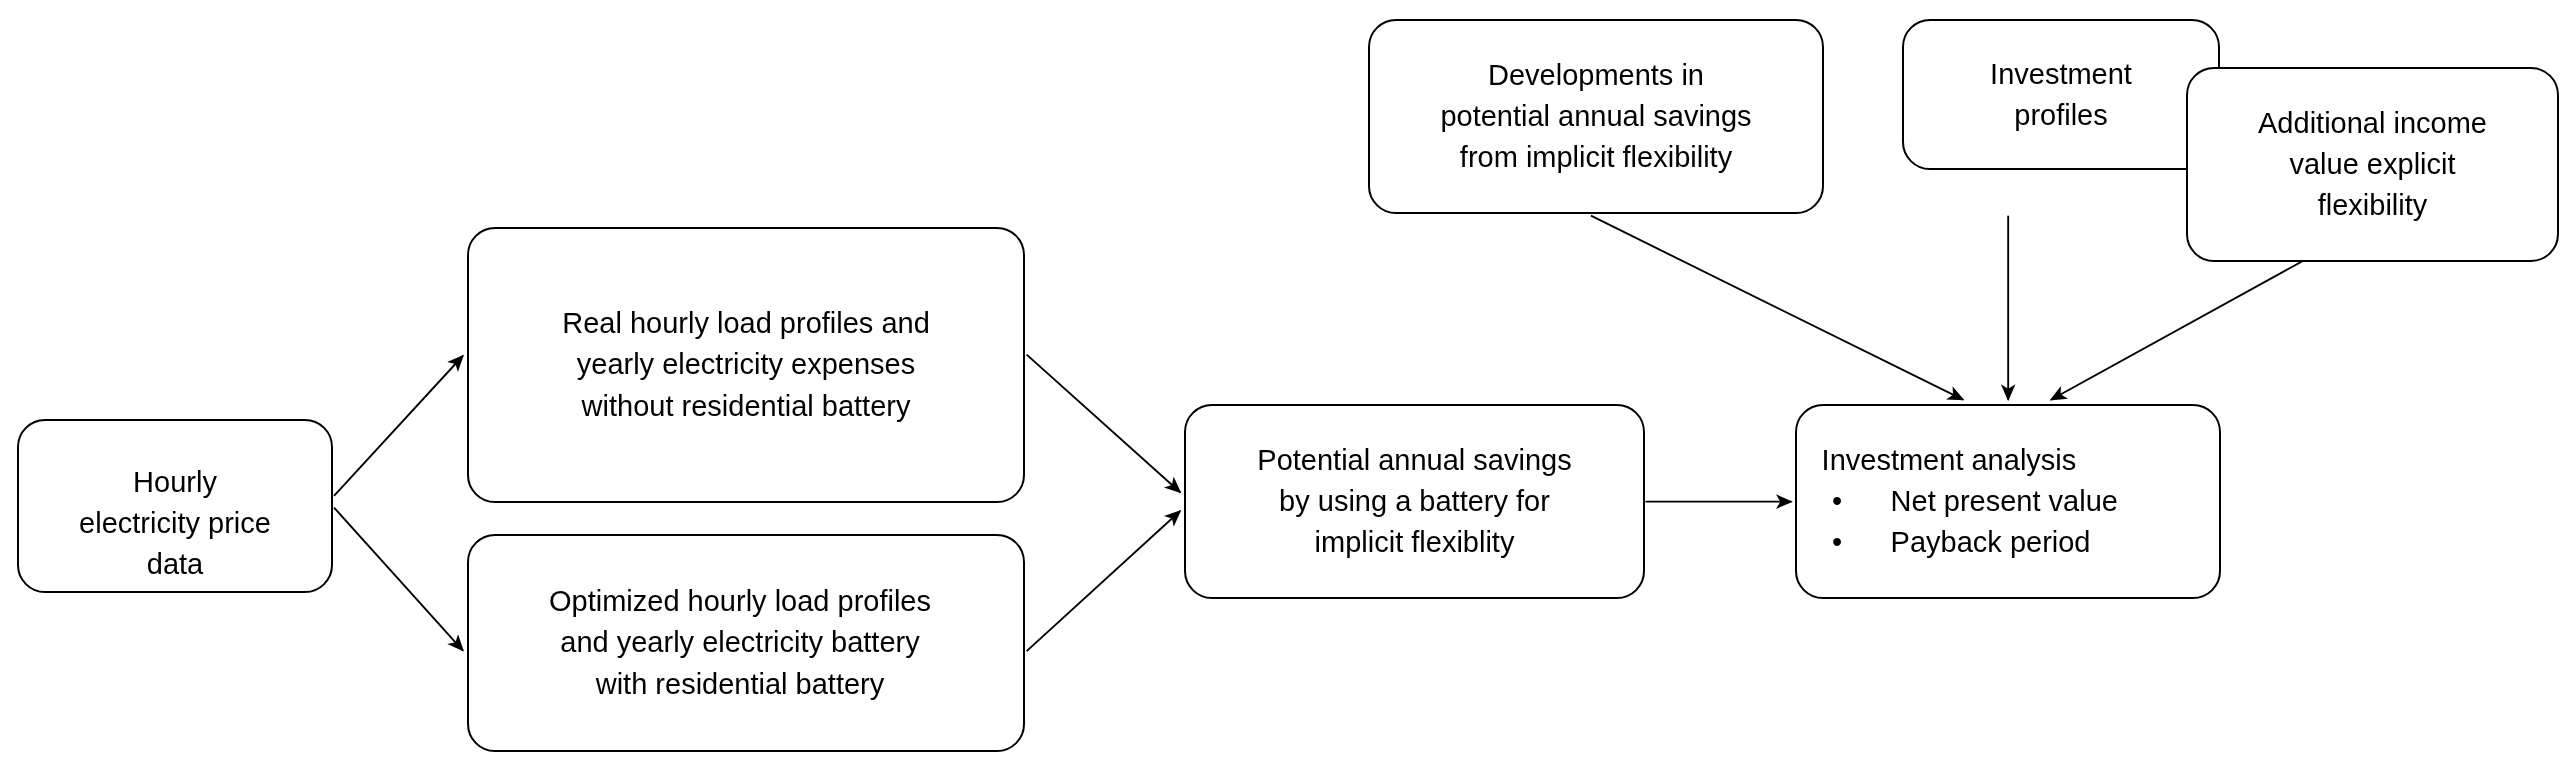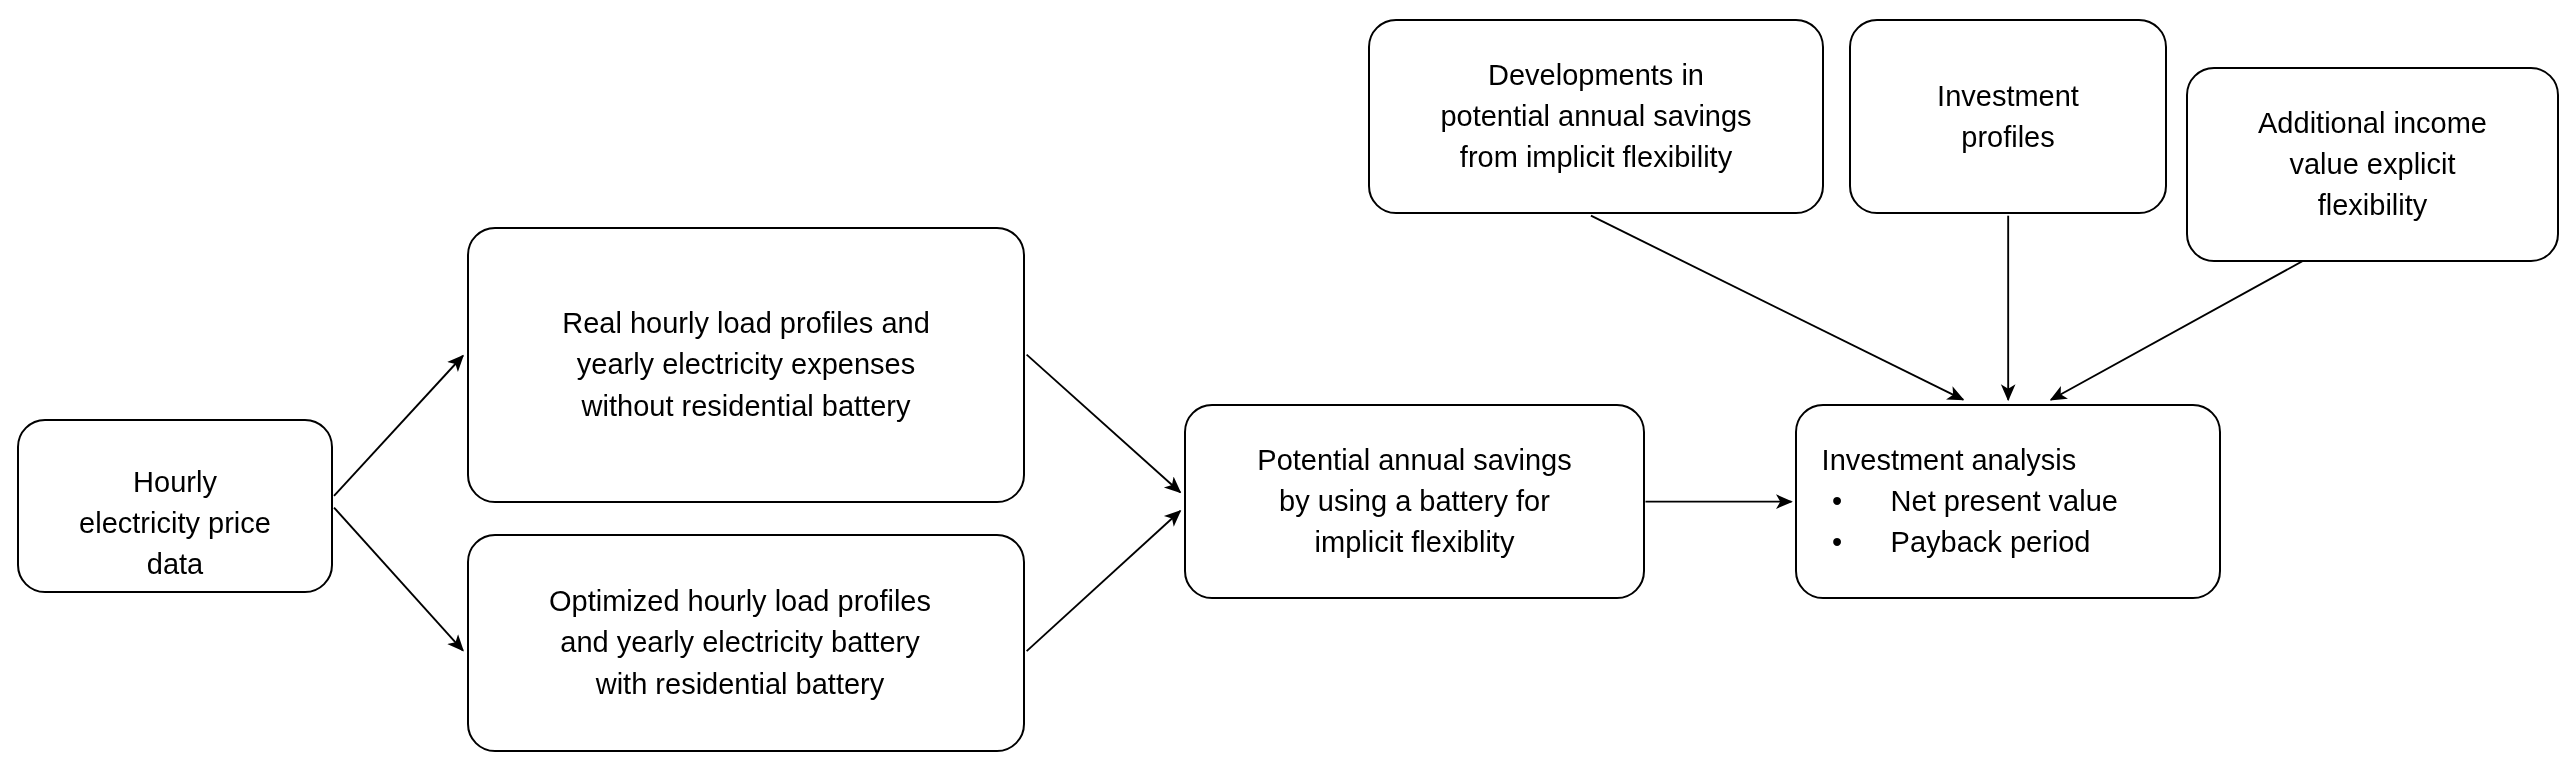--- a/index.html
+++ b/index.html
@@ -110,21 +110,21 @@
     <span class="line">by using a battery for</span>
     <span class="line">implicit flexiblity</span>
   </div>
 
   <div class="node" style="left:1368px; top:19.3px; width:456px; height:195px;align-items:center;">
     <span class="line">Developments in</span>
     <span class="line">potential annual savings</span>
     <span class="line">from implicit flexibility</span>
   </div>
 
-  <div class="node" style="left:1849px; top:19.3px; width:318px; height:195px;">
+  <div class="node" style="left:1902px; top:19.3px; width:318px; height:151px;">
     <span class="line">Investment</span>
     <span class="line">profiles</span>
   </div>
 
   <div class="node" style="left:2186px; top:19.3px; width:373px; height:195px;margin-top:48px;">
     <span class="line">Additional income</span>
     <span class="line">value explicit</span>
     <span class="line">flexibility</span>
   </div>
 

